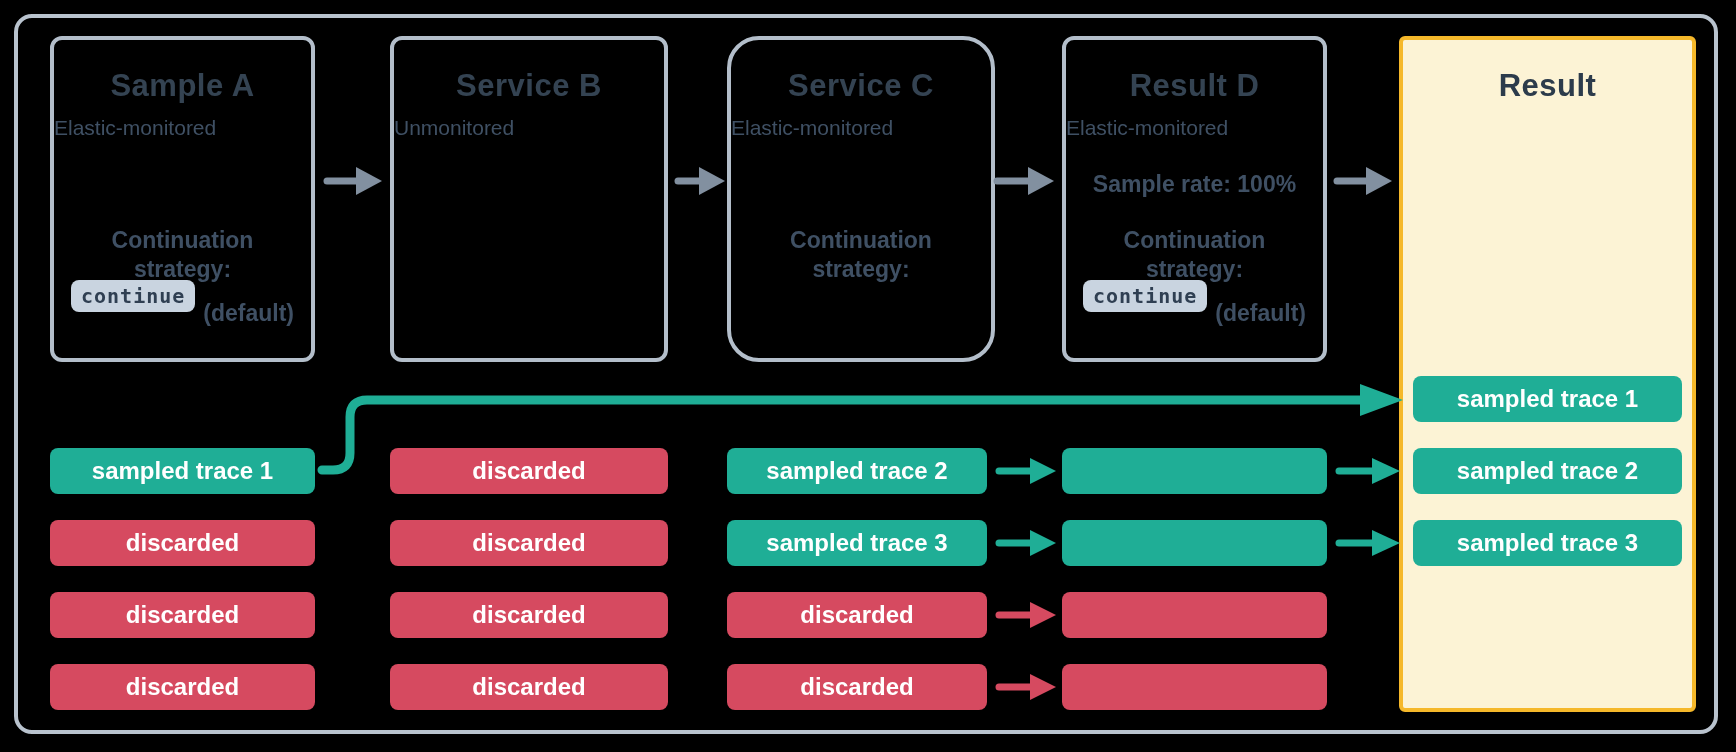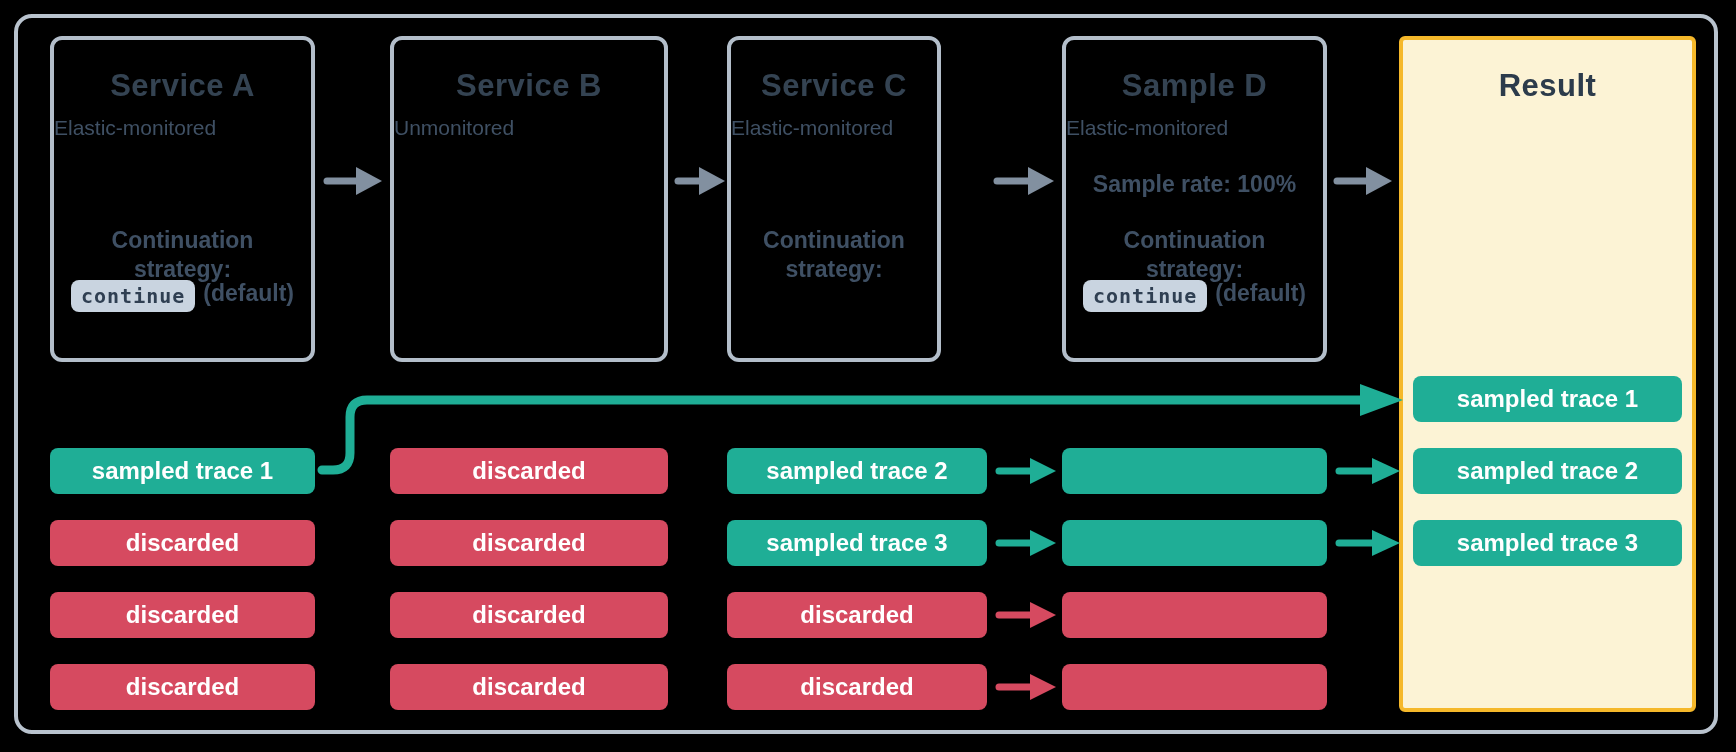--- a/index.html
+++ b/index.html
@@ -52,21 +52,21 @@
   }
   .box-strategy-row{
     position:absolute;top:240px;left:0;right:0;height:36px;
     display:flex;justify-content:center;align-items:flex-start;gap:8px;
   }
   .code-chip{
     background:var(--chipbg);color:#2f3f52;border-radius:8px;
     font-family:"DejaVu Sans Mono",monospace;font-size:20px;line-height:20px;
     font-weight:700;letter-spacing:1px;padding:6px 10px;white-space:nowrap;
   }
-  .chip-suffix{font-size:23px;font-weight:700;color:var(--body);white-space:nowrap;}
+  .chip-suffix{font-size:23px;font-weight:700;color:var(--body);white-space:nowrap;margin-top:20px;}
   .bar{
     position:absolute;height:46px;border-radius:8px;
     text-align:center;line-height:46px;font-size:24px;font-weight:700;color:#ffffff;
   }
   .bar.sampled{background:var(--teal);}
   .bar.discarded{background:var(--red);}
   .overlay{position:absolute;left:0;top:0;pointer-events:none;}
   .arrow-gray line{stroke:var(--graya);stroke-width:7;stroke-linecap:round;}
   .arrow-gray polygon{fill:var(--graya);}
   .arrow-teal line{stroke:var(--teal);stroke-width:7;stroke-linecap:round;}
@@ -77,42 +77,42 @@
   .connector-head{fill:var(--teal);}
 </style>
 </head>
 <body>
 
 <div id="canvas">
 
   <div class="outer-frame"></div>
 
   <div class="service-box" style="left:50px;width:265px;">
-    <div class="box-title">Service A</div>
+    <div class="box-title">Sample A</div>
     <div class="box-subtitle">Elastic-monitored</div>
     <div class="box-cont">Continuation strategy:</div>
     <div class="box-strategy-row">
       <span class="code-chip">continue</span>
       <span class="chip-suffix">(default)</span>
     </div>
   </div>
 
   <div class="service-box" style="left:390px;width:278px;">
     <div class="box-title">Service B</div>
     <div class="box-subtitle">Unmonitored</div>
   </div>
 
-  <div class="service-box" style="left:727px;width:214px;">
+  <div class="service-box" style="left:727px;width:268px;border-radius:32px;">
     <div class="box-title">Service C</div>
     <div class="box-subtitle">Elastic-monitored</div>
     <div class="box-cont">Continuation strategy:</div>
   </div>
 
   <div class="service-box" style="left:1062px;width:265px;">
-    <div class="box-title">Sample D</div>
+    <div class="box-title">Result D</div>
     <div class="box-subtitle">Elastic-monitored</div>
     <div class="box-rate">Sample rate: 100%</div>
     <div class="box-cont">Continuation strategy:</div>
     <div class="box-strategy-row">
       <span class="code-chip">continue</span>
       <span class="chip-suffix">(default)</span>
     </div>
   </div>
 
   <div class="result-box" style="left:1399px;width:297px;">

